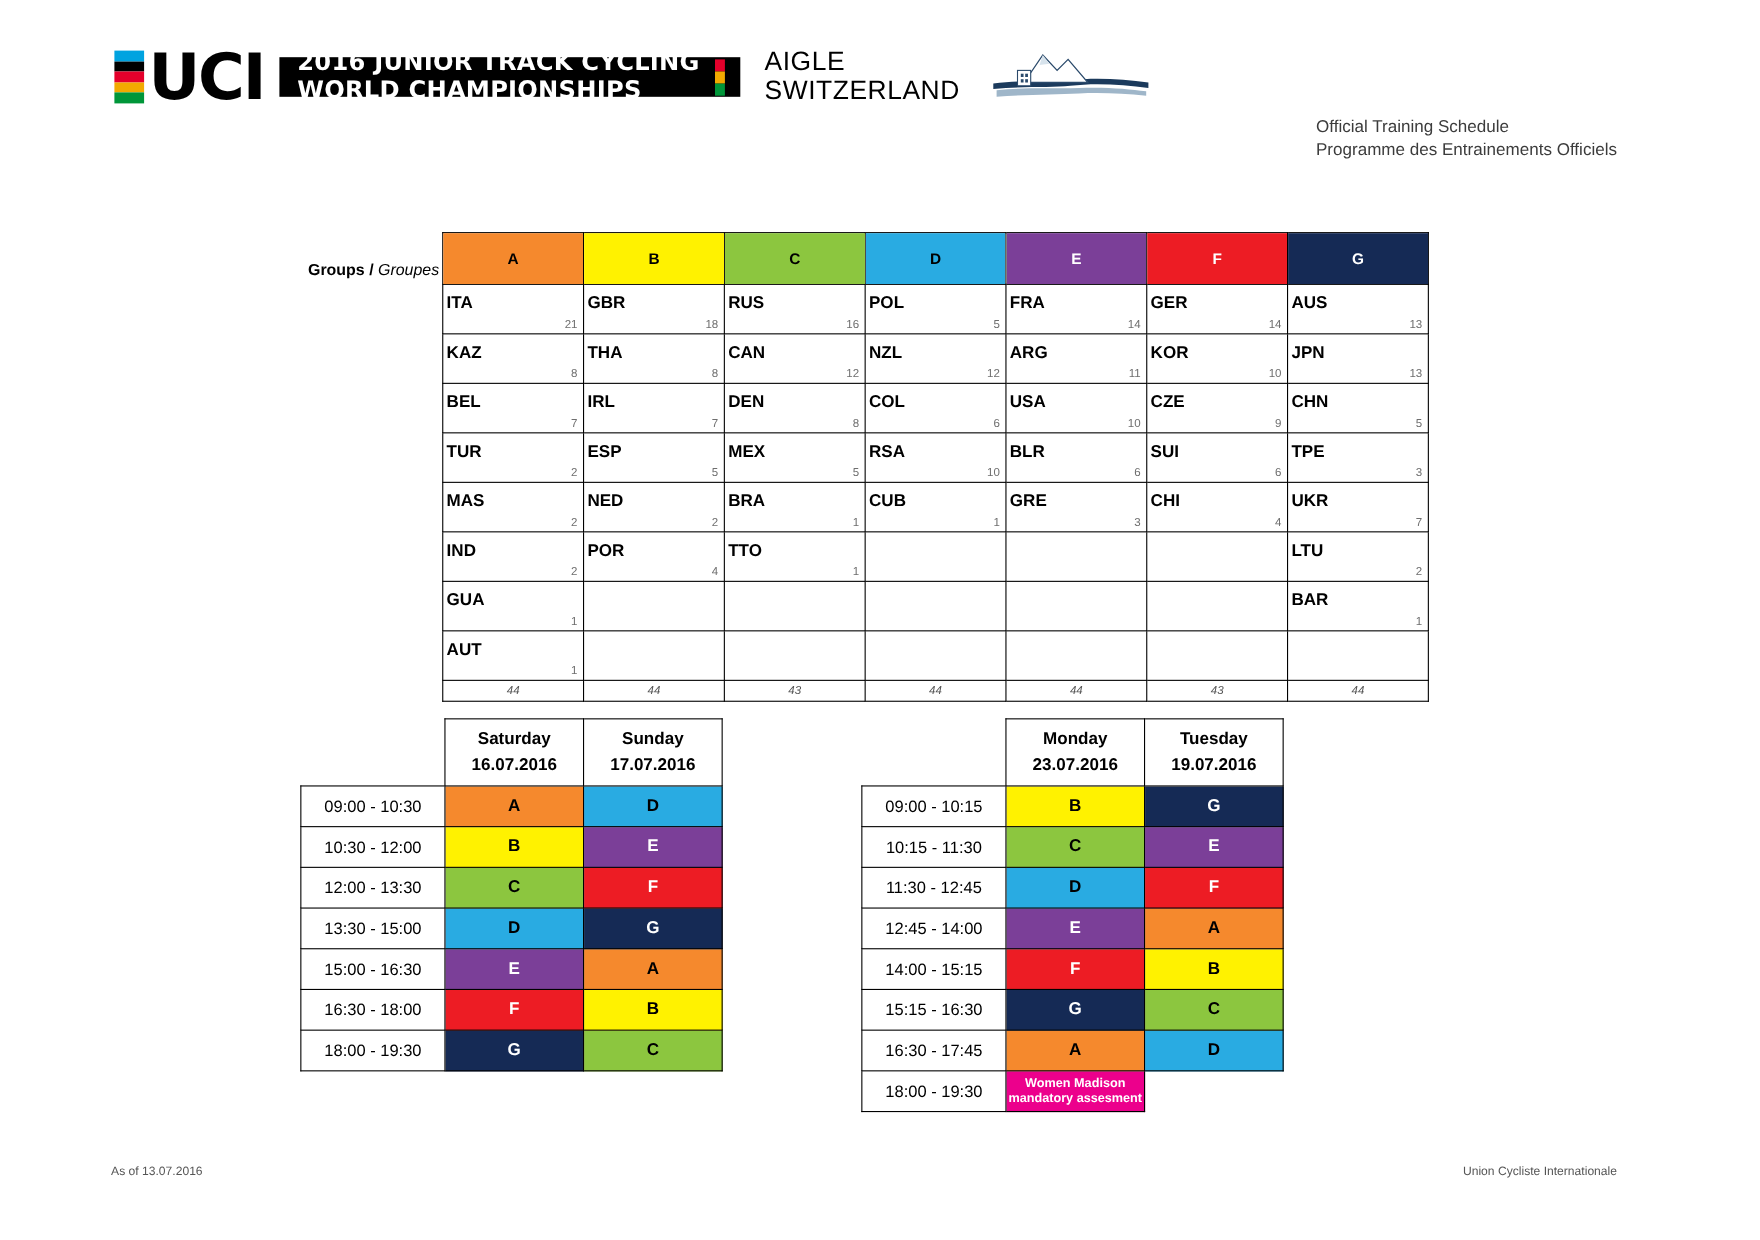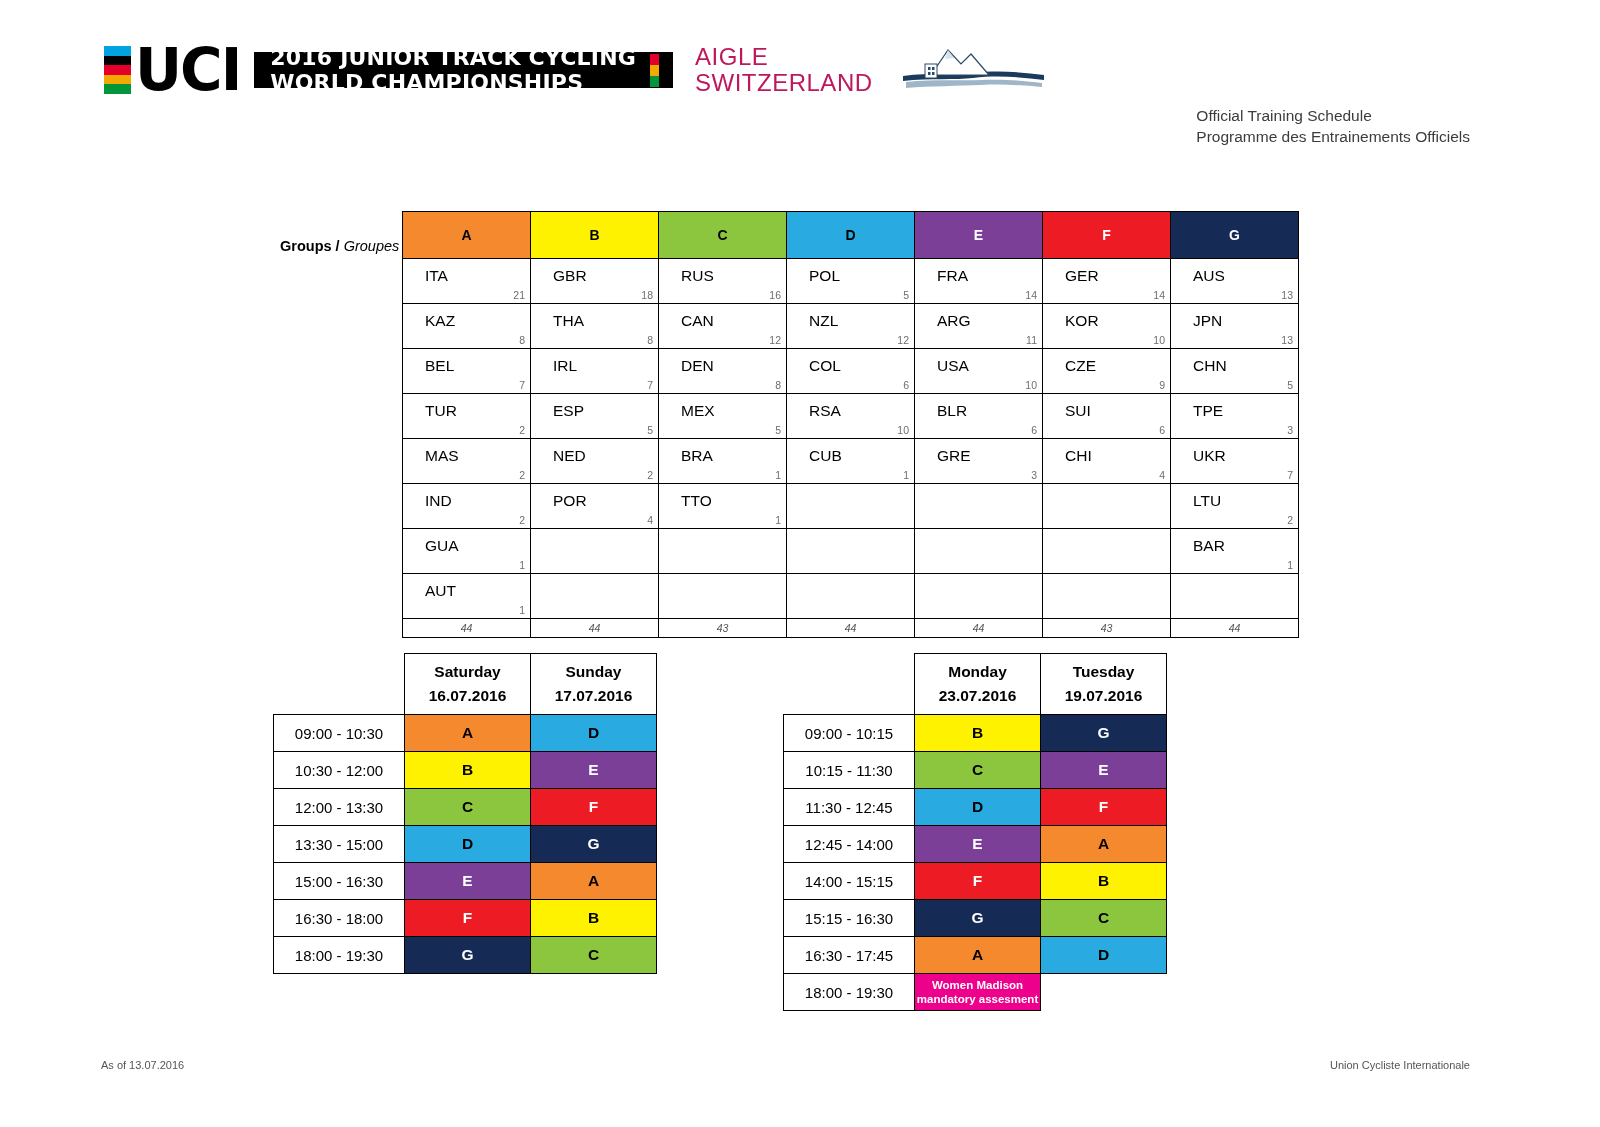--- a/index.html
+++ b/index.html
@@ -77,21 +77,21 @@
   .title-bars span {
     display: block;
     width: 9px;
     height: 11px;
   }
   .venue {
     margin-left: 22px;
     font-family: "Liberation Sans", sans-serif;
     font-size: 24px;
     line-height: 26px;
-    color: #be185d;
+    color: #000000;
     letter-spacing: 0.5px;
   }
 
   
   .aigle-graphic {
     margin-left: 28px;
     width: 145px;
     height: 56px;
     position: relative;
   }
@@ -132,23 +132,24 @@
   .grp-head {
     text-align: center;
     font-weight: bold;
     font-size: 14px;
     vertical-align: middle !important;
     height: 46px !important;
   }
   .grp-head.dark { color: #fff; }
   .cell-code {
     position: absolute;
-    left: 22px;
+    left: 3px;
     top: 8px;
     font-size: 15.5px;
+    font-weight: bold;
   }
   .cell-num {
     position: absolute;
     right: 5px;
     bottom: 2px;
     font-size: 10.5px;
     color: #6e6e6e;
   }
   .total-row td {
     height: 18px;

